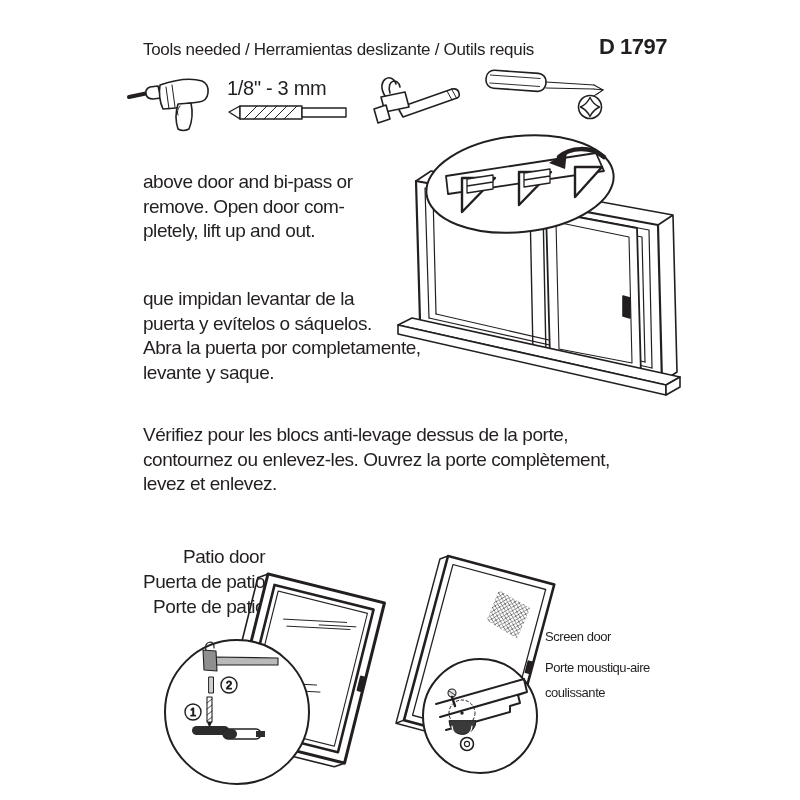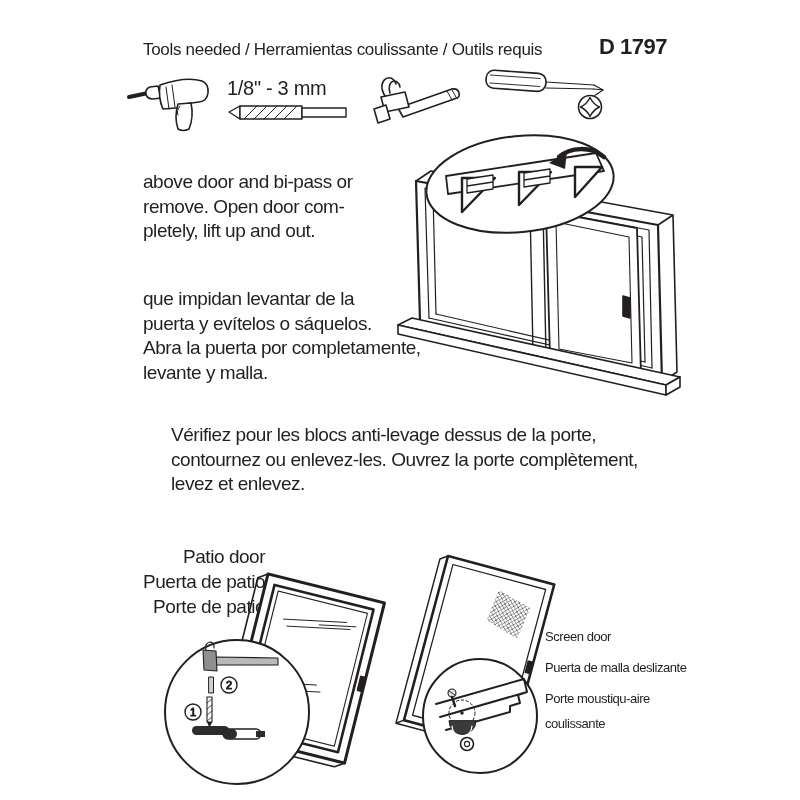--- a/index.html
+++ b/index.html
@@ -8,63 +8,62 @@
     font-family:"Liberation Sans", sans-serif;color:#231f20;overflow:hidden;
   }
   .abs{position:absolute;}
   .line{white-space:nowrap;}
   #header-title{left:143px;top:40px;font-size:17px;letter-spacing:-0.3px;}
   #doc-code{left:599px;top:34px;font-size:22px;font-weight:bold;letter-spacing:-0.5px;}
   #bit-size{left:227px;top:77px;font-size:20px;letter-spacing:-0.3px;}
   .para{font-size:19px;line-height:24.5px;letter-spacing:-0.45px;}
   #para-en{left:143px;top:170px;}
   #para-es{left:143px;top:287px;}
-  #para-fr{left:143px;top:423px;margin-left:28px;}
+  #para-fr{left:143px;top:423px;}
   #patio-labels{left:143px;top:544px;font-size:19px;line-height:25px;letter-spacing:-0.45px;text-align:right;}
   #screen-labels{left:545px;top:624px;font-size:13px;line-height:25px;letter-spacing:-0.45px;width:150px;}
   #screen-labels .grp{margin-bottom:6px;}
   svg{position:absolute;left:0;top:0;}
   svg text{font-family:"Liberation Sans",sans-serif;font-size:11px;fill:#231f20;}
   .ink{stroke:#231f20;fill:none;stroke-linejoin:round;stroke-linecap:round;}
 </style>
 </head>
 <body>
 
-<div class="abs" id="header-title">Tools needed / Herramientas coulissante / Outils requis</div>
+<div class="abs" id="header-title">Tools needed / Herramientas deslizante / Outils requis</div>
 <div class="abs" id="doc-code">D 1797</div>
 <div class="abs" id="bit-size">1/8" - 3 mm</div>
 
 <div class="abs para" id="para-en">
   <div class="line">above door and bi-pass or</div>
   <div class="line">remove. Open door com-</div>
   <div class="line">pletely, lift up and out.</div>
 </div>
 
 <div class="abs para" id="para-es">
   <div class="line">que impidan levantar de la</div>
   <div class="line">puerta y evítelos o sáquelos.</div>
   <div class="line">Abra la puerta por completamente,</div>
-  <div class="line">levante y malla.</div>
+  <div class="line">levante y saque.</div>
 </div>
 
 <div class="abs para" id="para-fr">
   <div class="line">Vérifiez pour les blocs anti-levage dessus de la porte,</div>
   <div class="line">contournez ou enlevez-les. Ouvrez la porte complètement,</div>
   <div class="line">levez et enlevez.</div>
 </div>
 
 <div class="abs" id="patio-labels">
   <div class="line">Patio door</div>
   <div class="line">Puerta de patio</div>
   <div class="line">Porte de patio</div>
 </div>
 
 <div class="abs" id="screen-labels">
   <div class="grp">Screen door</div>
-  <div class="grp">Puerta de malla deslizante</div>
   <div class="grp">Porte moustiqu-aire coulissante</div>
 </div>
 
 <svg width="800" height="800" viewBox="0 0 800 800">
   <defs>
     <pattern id="mesh" width="4.5" height="4.5" patternUnits="userSpaceOnUse">
       <path d="M0,0 L4.5,4.5 M4.5,0 L0,4.5" stroke="#4a4a4a" stroke-width="0.7"></path>
     </pattern>
   </defs>
 

